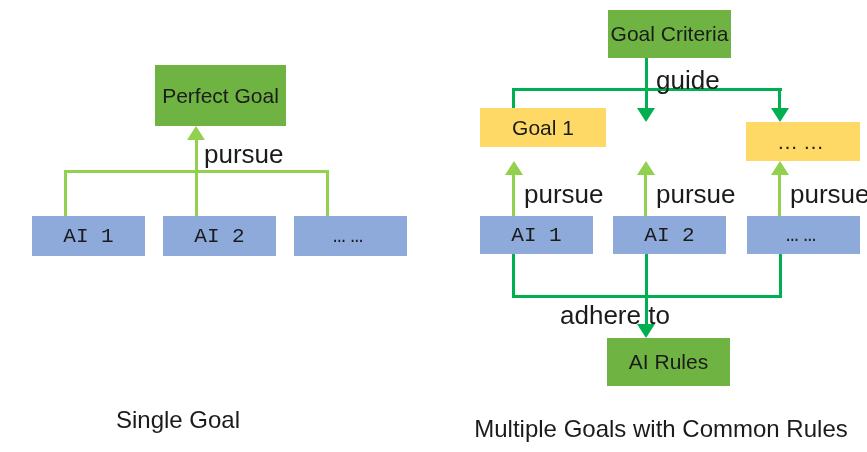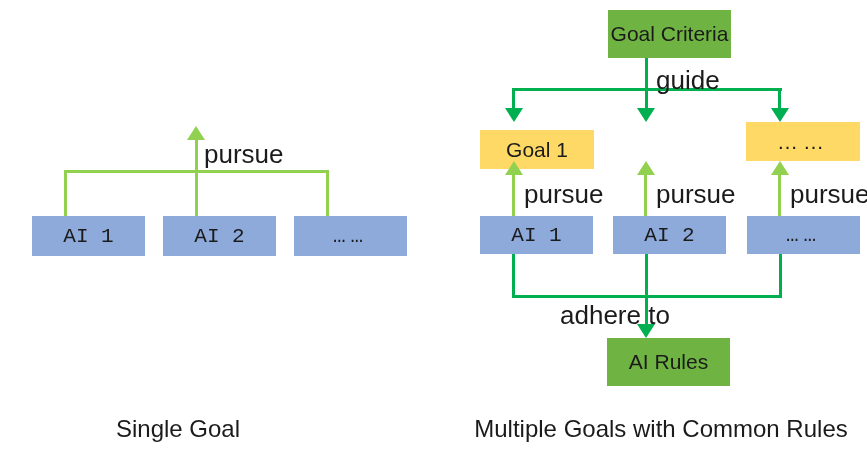--- a/index.html
+++ b/index.html
@@ -48,33 +48,33 @@
   .l-arrowhead{left:187px;top:126px;}
   .l-vcenter-top{left:195px;top:138px;width:3px;height:35px;}
   .l-hline{left:64px;top:170px;width:265px;height:3px;}
   .l-vleft{left:64px;top:170px;width:3px;height:46px;}
   .l-vcenter-bot{left:195px;top:170px;width:3px;height:46px;}
   .l-vright{left:326px;top:170px;width:3px;height:46px;}
   .l-pursue{left:204px;top:139px;}
   .l-ai1{left:9px;top:216px;width:113px;height:40px;}
   .l-ai2{left:140px;top:216px;width:113px;height:40px;}
   .l-ai3{left:271px;top:216px;width:113px;height:40px;}
-  .l-caption{left:78px;top:415px;width:200px;}
+  .l-caption{left:78px;top:406px;width:200px;}
 
   
   .gc-box{left:585px;top:10px;width:123px;height:48px;}
   .r-vtop{left:645px;top:58px;width:3px;height:52px;}
   .r-hguide{left:512px;top:88px;width:270px;height:3px;}
   .r-guide{left:656px;top:65px;}
   .r-vbranch-l{left:512px;top:88px;width:3px;height:22px;}
   .r-vbranch-r{left:778px;top:88px;width:3px;height:22px;}
   .r-ahd-l{left:505px;top:108px;}
   .r-ahd-c{left:637px;top:108px;}
   .r-ahd-r{left:771px;top:108px;}
-  .r-goal1{left:457px;top:130px;width:114px;height:39px;}
+  .r-goal1{left:457px;top:108px;width:126px;height:39px;}
   .r-goal2{left:589px;top:122px;width:114px;height:39px;}
   .r-goal3{left:723px;top:122px;width:114px;height:39px;}
   .r-ahu-1{left:505px;top:161px;}
   .r-ahu-2{left:637px;top:161px;}
   .r-ahu-3{left:771px;top:161px;}
   .r-vpursue-1{left:512px;top:173px;width:3px;height:43px;}
   .r-vpursue-2{left:644px;top:173px;width:3px;height:43px;}
   .r-vpursue-3{left:778px;top:173px;width:3px;height:43px;}
   .r-pursue-1{left:524px;top:179px;}
   .r-pursue-2{left:656px;top:179px;}
@@ -90,20 +90,23 @@
   .r-ahd-rules{left:637px;top:324px;}
   .r-adhere{left:560px;top:300px;}
   .rules-box{left:584px;top:338px;width:123px;height:48px;}
   .r-caption{left:461px;top:415px;width:400px;}
 </style>
 </head>
 <body>
 
 <div class="canvas">
 
+  <div class="node node-green pg-box">
+    <span>Perfect Goal</span>
+  </div>
 
   <div class="arrow arrow-up-lg l-arrowhead"></div>
   <div class="line lg l-vcenter-top"></div>
   <div class="line lg l-hline"></div>
   <div class="line lg l-vleft"></div>
   <div class="line lg l-vcenter-bot"></div>
   <div class="line lg l-vright"></div>
 
   <span class="edge-label l-pursue">pursue</span>
 

